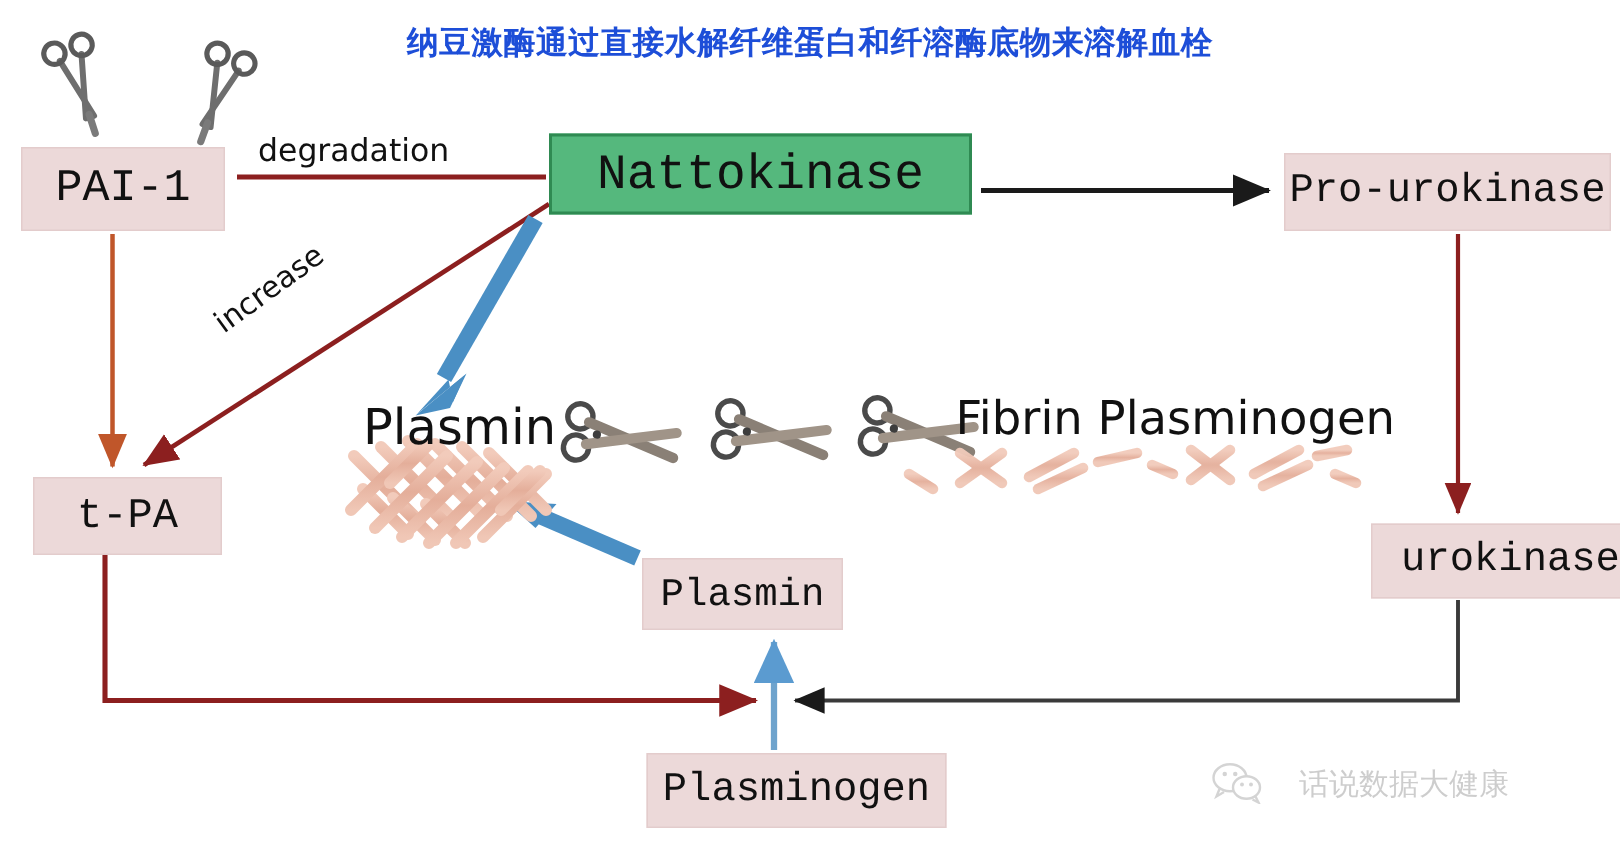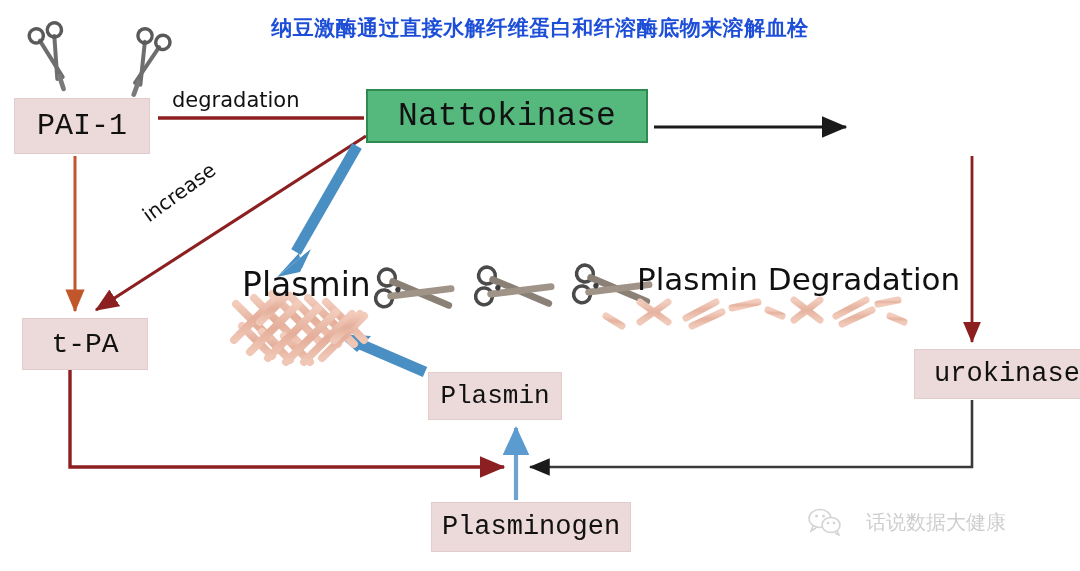--- a/index.html
+++ b/index.html
@@ -253,34 +253,35 @@
   </svg>
 
   <div class="title">纳豆激酶通过直接水解纤维蛋白和纤溶酶底物来溶解血栓</div>
 
   <div class="node pink" id="node-pai1">PAI-1</div>
 
   <div class="node pink" id="node-tpa">t-PA</div>
 
   <div class="node green" id="node-nattokinase">Nattokinase</div>
 
+  <div class="node pink" id="node-prourok">Pro-urokinase</div>
 
   <div class="node pink" id="node-urokinase">urokinase</div>
 
   <div class="node pink" id="node-plasmin">Plasmin</div>
 
   <div class="node pink" id="node-plasminogen">Plasminogen</div>
 
   <div class="flabel" id="label-degradation">degradation</div>
 
   <div class="flabel" id="label-increase">increase</div>
 
   <div class="flabel" id="label-fibrin">Plasmin</div>
 
-  <div class="flabel" id="label-fibrindeg">Plasmin Degradation</div>
+  <div class="flabel" id="label-fibrindeg">Fibrin Plasminogen</div>
 
   <div id="watermark">
     <svg width="34" height="28" viewBox="0 0 34 28">
       <ellipse cx="12" cy="10.5" rx="11" ry="9" fill="none" stroke="#9a9a9a" stroke-width="1.6"></ellipse>
       <path d="M 5,18 L 3,23 L 8,20" fill="none" stroke="#9a9a9a" stroke-width="1.6"></path>
       <circle cx="8.5" cy="8" r="1.5" fill="#9a9a9a"></circle>
       <circle cx="15.5" cy="8" r="1.5" fill="#9a9a9a"></circle>
       <ellipse cx="23" cy="17" rx="9" ry="7.5" fill="#ffffff" stroke="#9a9a9a" stroke-width="1.6"></ellipse>
       <path d="M 29,23 L 31,27 L 27,25" fill="none" stroke="#9a9a9a" stroke-width="1.6"></path>
       <circle cx="20" cy="15" r="1.3" fill="#9a9a9a"></circle>

